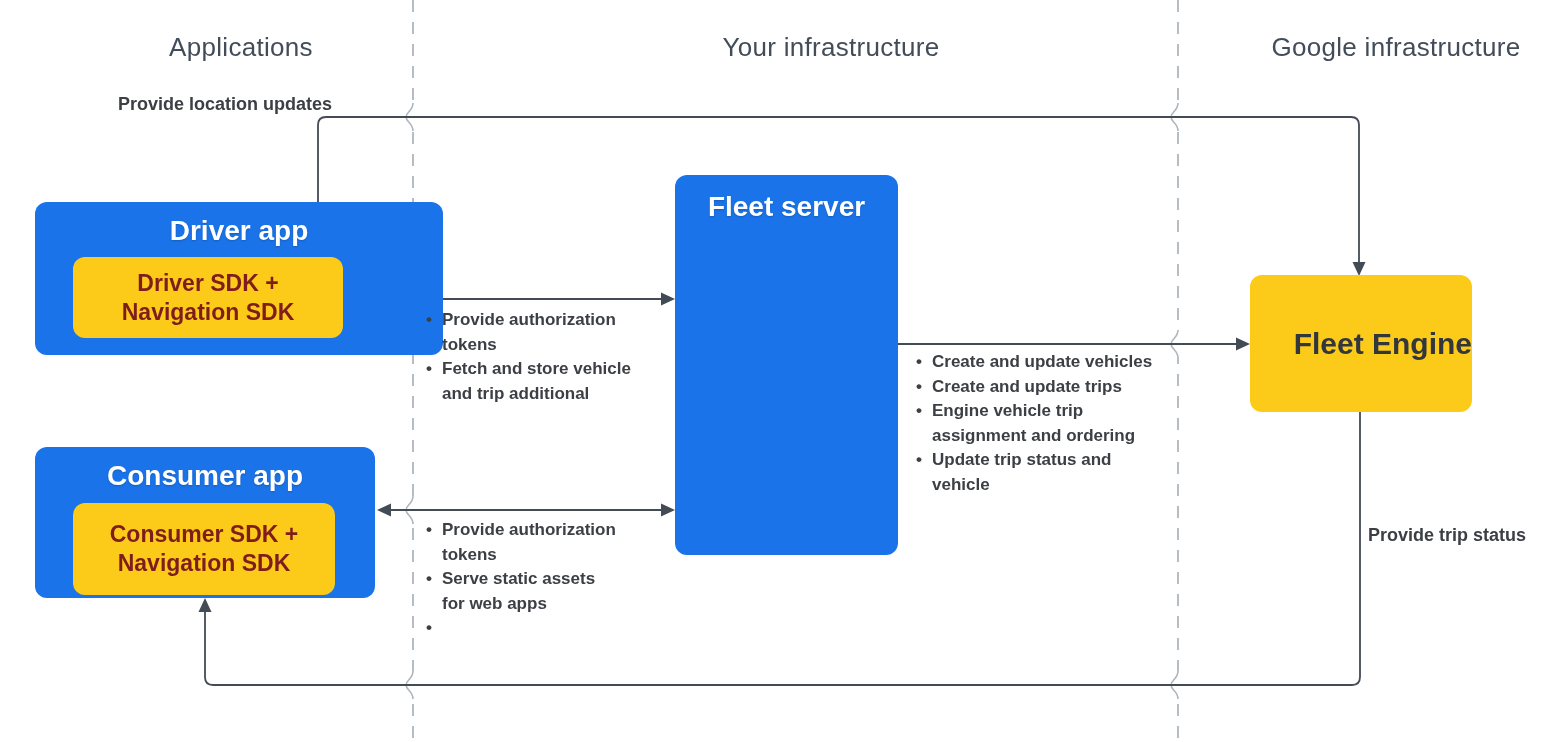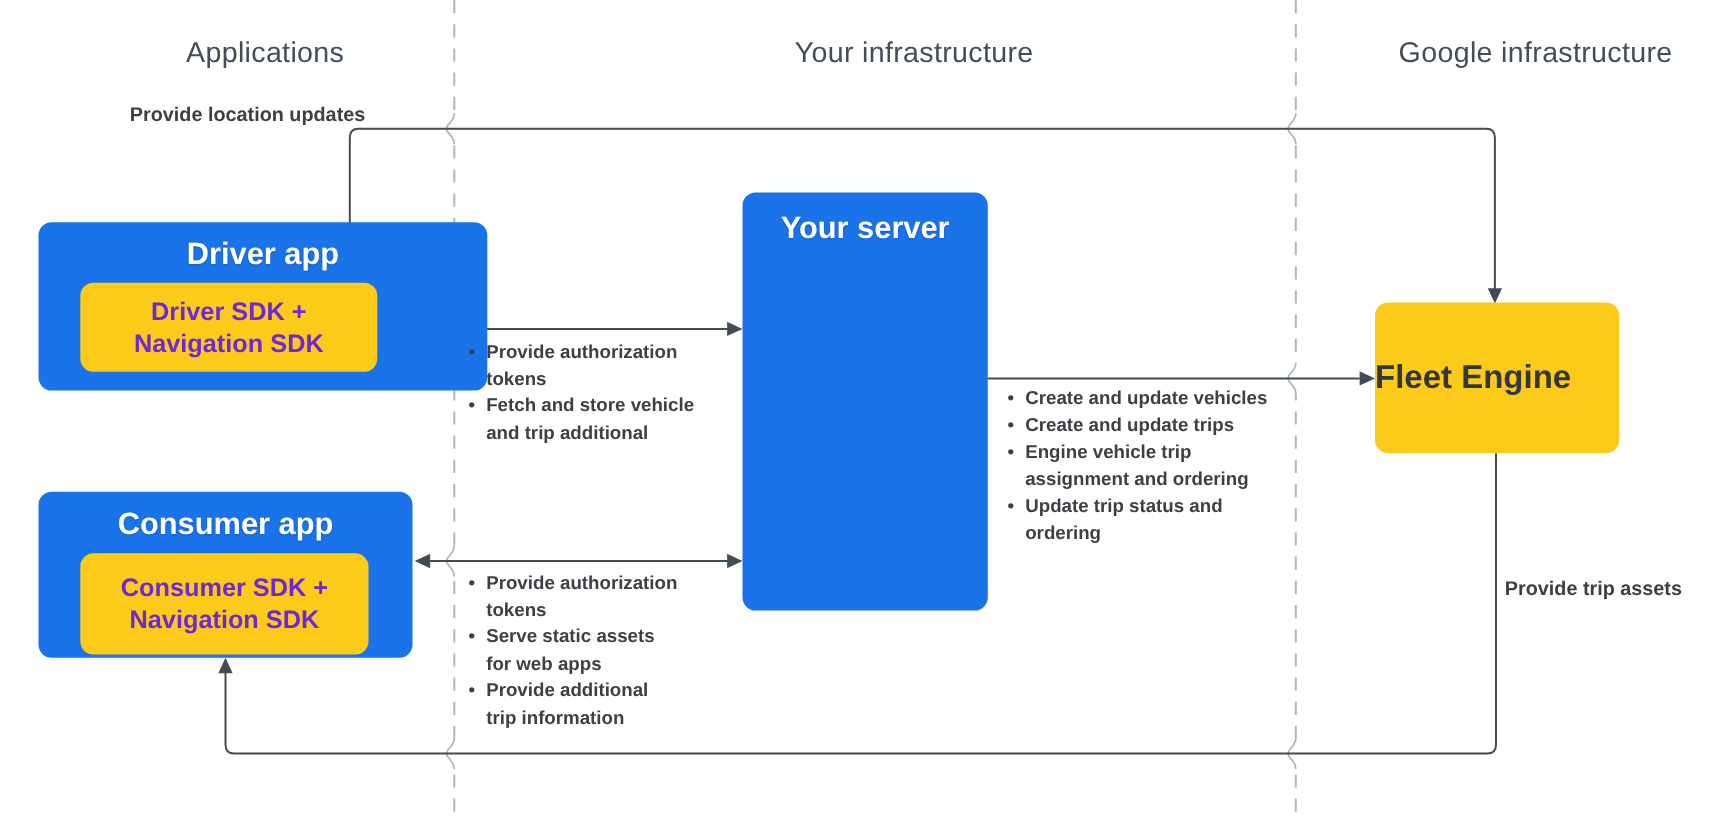--- a/index.html
+++ b/index.html
@@ -25,26 +25,26 @@
   .node{position:absolute;border-radius:12px;}
   .blue{background:var(--blue,#1a73e8);}
   .node-title{
     position:absolute;left:0;right:0;top:13px;text-align:center;
     color:#fff;font-weight:bold;font-size:28px;
     text-shadow:0 1px 2px rgba(0,0,0,.18);
   }
   .sdk-box{
     position:absolute;background:var(--yellow,#fcca19);border-radius:12px;
     display:flex;align-items:center;justify-content:center;text-align:center;
-    font-weight:bold;font-size:23px;line-height:29px;color:#6d28d9;
+    font-weight:bold;font-size:23px;line-height:29px;color:#7f1d1d;
     white-space:pre-line;
   }
   .fleet{
     background:var(--yellow,#fcca19);border-radius:12px;
-    display:flex;align-items:center;justify-content:flex-start;
+    display:flex;align-items:center;justify-content:flex-end;
     font-weight:bold;font-size:30px;color:#32373c;
   }
   .edge-label{
     position:absolute;font-weight:bold;font-size:18px;
     color:var(--text_dark,#3c4045);white-space:nowrap;
   }
   .bullets{
     position:absolute;font-weight:bold;font-size:17px;line-height:24.5px;
     color:var(--text_dark,#3c4045);
   }
@@ -108,36 +108,36 @@
       <path class="wire" d="M1360,412 L1360,677 Q1360,685 1352,685 L213,685 Q205,685 205,677 L205,611"></path>
       <polygon class="head" points="198.5,612 211.5,612 205,598"></polygon>
     </g>
   </svg>
 
   <div class="col-header" style="left:205px">Applications</div>
   <div class="col-header" style="left:795px">Your infrastructure</div>
   <div class="col-header" style="left:1360px">Google infrastructure</div>
 
   <div class="edge-label" style="left:118px;top:94px">Provide location updates</div>
-  <div class="edge-label" style="left:1368px;top:525px">Provide trip assets</div>
+  <div class="edge-label" style="left:1368px;top:525px">Provide trip status</div>
 
   <div class="node blue" style="left:35px;top:202px;width:408px;height:153px">
     <div class="node-title">Driver app</div>
     <div class="sdk-box" style="left:38px;top:55px;width:270px;height:81px">Driver SDK +
 Navigation SDK</div>
   </div>
 
   <div class="node blue" style="left:35px;top:447px;width:340px;height:151px">
     <div class="node-title">Consumer app</div>
     <div class="sdk-box" style="left:38px;top:56px;width:262px;height:92px">Consumer SDK +
 Navigation SDK</div>
   </div>
 
   <div class="node blue" style="left:675px;top:175px;width:223px;height:380px">
-    <div class="node-title" style="top:16px">Your server</div>
+    <div class="node-title" style="top:16px">Fleet server</div>
   </div>
 
   <div class="node fleet" style="left:1250px;top:275px;width:222px;height:137px">
     <span>Fleet Engine</span>
   </div>
 
   <div class="bullets" style="left:426px;top:308px;width:250px">
     <div class="bullet-row">
       <span class="dot">•</span>
       <span class="bullet-text">Provide authorization
@@ -156,39 +156,37 @@
       <span class="bullet-text">Provide authorization
 tokens</span>
     </div>
     <div class="bullet-row">
       <span class="dot">•</span>
       <span class="bullet-text">Serve static assets
 for web apps</span>
     </div>
     <div class="bullet-row">
       <span class="dot">•</span>
-      <span class="bullet-text">Provide additional
-trip information</span>
     </div>
   </div>
 
   <div class="bullets" style="left:916px;top:350px;width:280px">
     <div class="bullet-row">
       <span class="dot">•</span>
       <span class="bullet-text">Create and update vehicles</span>
     </div>
     <div class="bullet-row">
       <span class="dot">•</span>
       <span class="bullet-text">Create and update trips</span>
     </div>
     <div class="bullet-row">
       <span class="dot">•</span>
       <span class="bullet-text">Engine vehicle trip
 assignment and ordering</span>
     </div>
     <div class="bullet-row">
       <span class="dot">•</span>
       <span class="bullet-text">Update trip status and
-ordering</span>
+vehicle</span>
     </div>
   </div>
 
 </div>
 
 </body></html>

